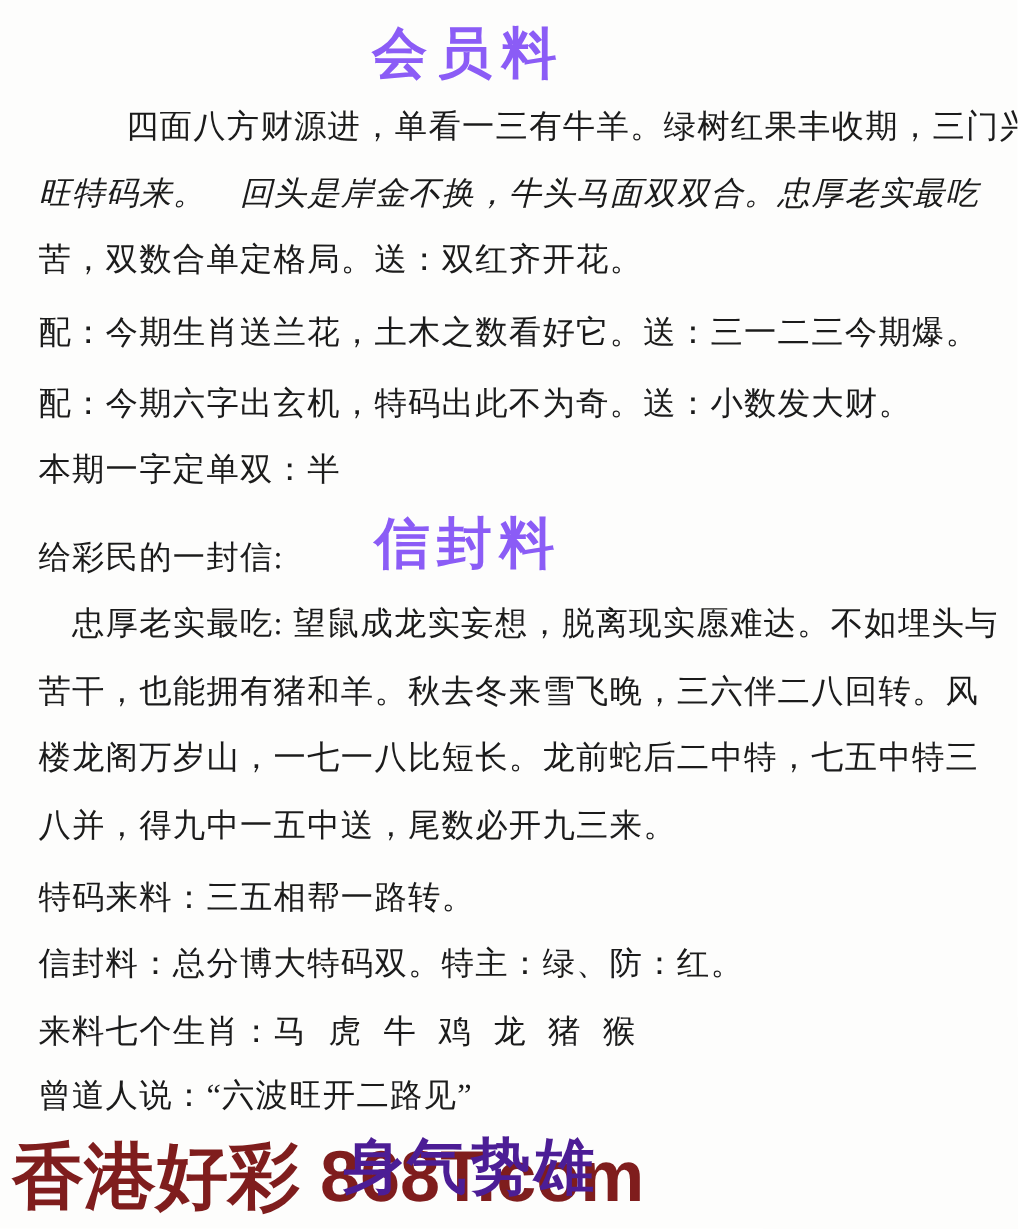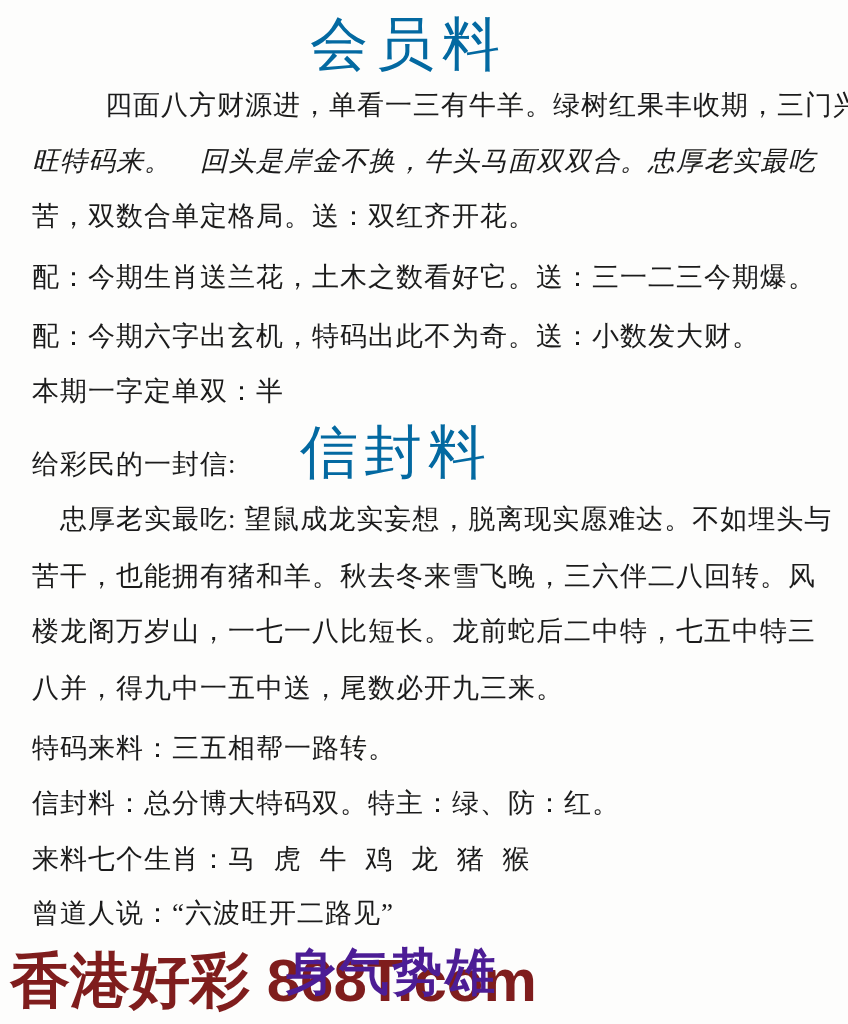--- a/index.html
+++ b/index.html
@@ -21,26 +21,26 @@
     left: 32px;
     font-size: 27px;
     line-height: 30px;
     letter-spacing: 1px;
     white-space: pre;
     color: #1b1b1b;
   }
   .indent1 { left: 60px; }
   .title-lg {
     position: absolute;
-    font-size: 58px;
+    font-size: 46px;
     line-height: 50px;
-    font-weight: 400;
+    font-weight: 700;
     letter-spacing: 8px;
     white-space: pre;
-    color: #0369a1;
+    color: #8b5cf6;
   }
   .zodiac { word-spacing: 10px; }
   .bottom-title {
     position: absolute;
     left: 286px;
     top: 944px;
     font-size: 50px;
     line-height: 56px;
     font-weight: 700;
     letter-spacing: 3px;
@@ -72,21 +72,21 @@
   <div class="line indent1" style="top:90px;margin-left:45px;">四面八方财源进，单看一三有牛羊。绿树红果丰收期，三门兴</div>
   <div class="line" style="top:146px;font-style:italic;">旺特码来。　回头是岸金不换，牛头马面双双合。忠厚老实最吃</div>
   <div class="line" style="top:201px;">苦，双数合单定格局。送：双红齐开花。</div>
 
   <div class="line" style="top:321px;">配：今期六字出玄机，特码出此不为奇。送：小数发大财。</div>
   <div class="line" style="top:262px;">配：今期生肖送兰花，土木之数看好它。送：三一二三今期爆。</div>
 
   <div class="line" style="top:376px;">本期一字定单双：半</div>
 
   <div class="line" style="top:449px;">给彩民的一封信:</div>
-  <div class="title-lg" style="left:300px; top:428px; letter-spacing:6px;">信封料</div>
+  <div class="title-lg" style="left:312px; top:428px; letter-spacing:6px;">信封料</div>
 
   <div class="line indent1" style="top:504px;">忠厚老实最吃: 望鼠成龙实妄想，脱离现实愿难达。不如埋头与</div>
   <div class="line" style="top:561px;">苦干，也能拥有猪和羊。秋去冬来雪飞晚，三六伴二八回转。风</div>
   <div class="line" style="top:616px;">楼龙阁万岁山，一七一八比短长。龙前蛇后二中特，七五中特三</div>
   <div class="line" style="top:673px;">八并，得九中一五中送，尾数必开九三来。</div>
 
   <div class="line" style="top:733px;">特码来料：三五相帮一路转。</div>
   <div class="line" style="top:788px;text-align:right;">信封料：总分博大特码双。特主：绿、防：红。</div>
   <div class="line zodiac" style="top:844px;">来料七个生肖：马 虎 牛 鸡 龙 猪 猴</div>
   <div class="line" style="top:898px;">曾道人说：“六波旺开二路见”</div>

